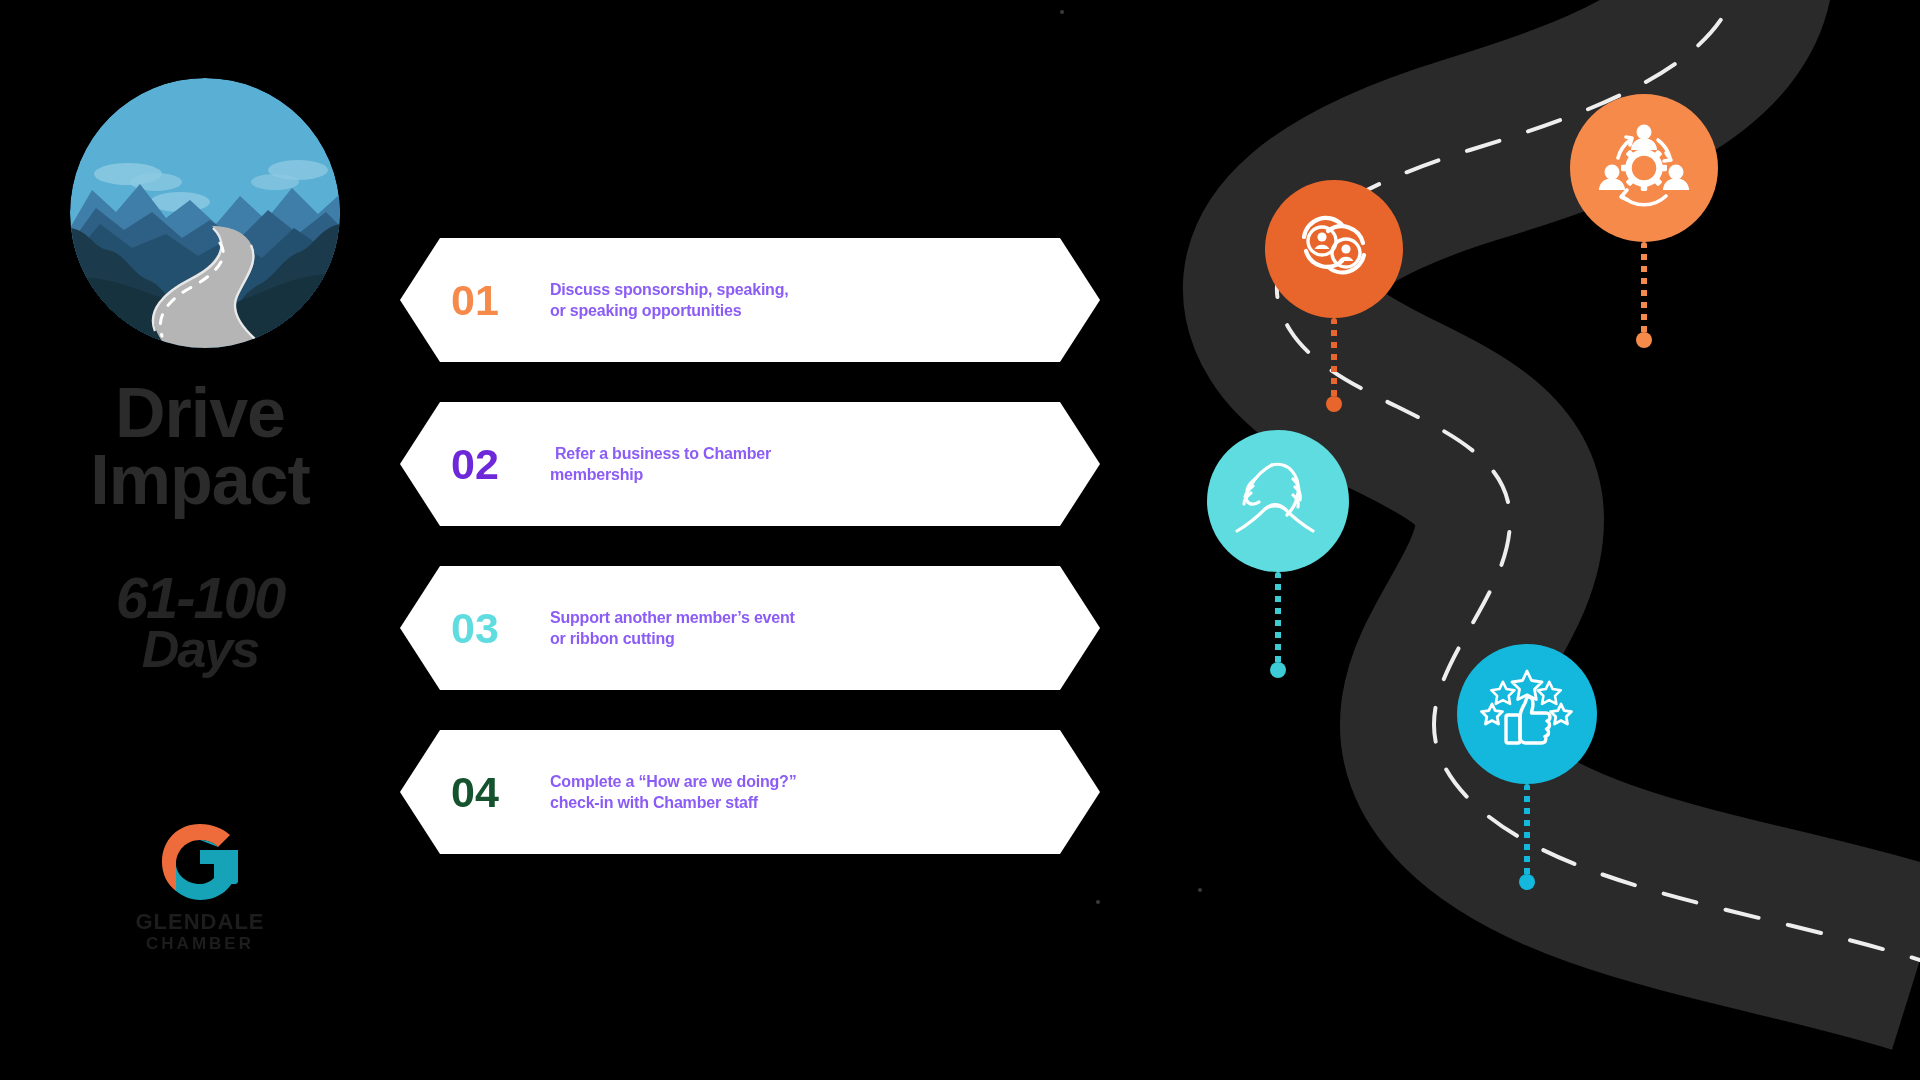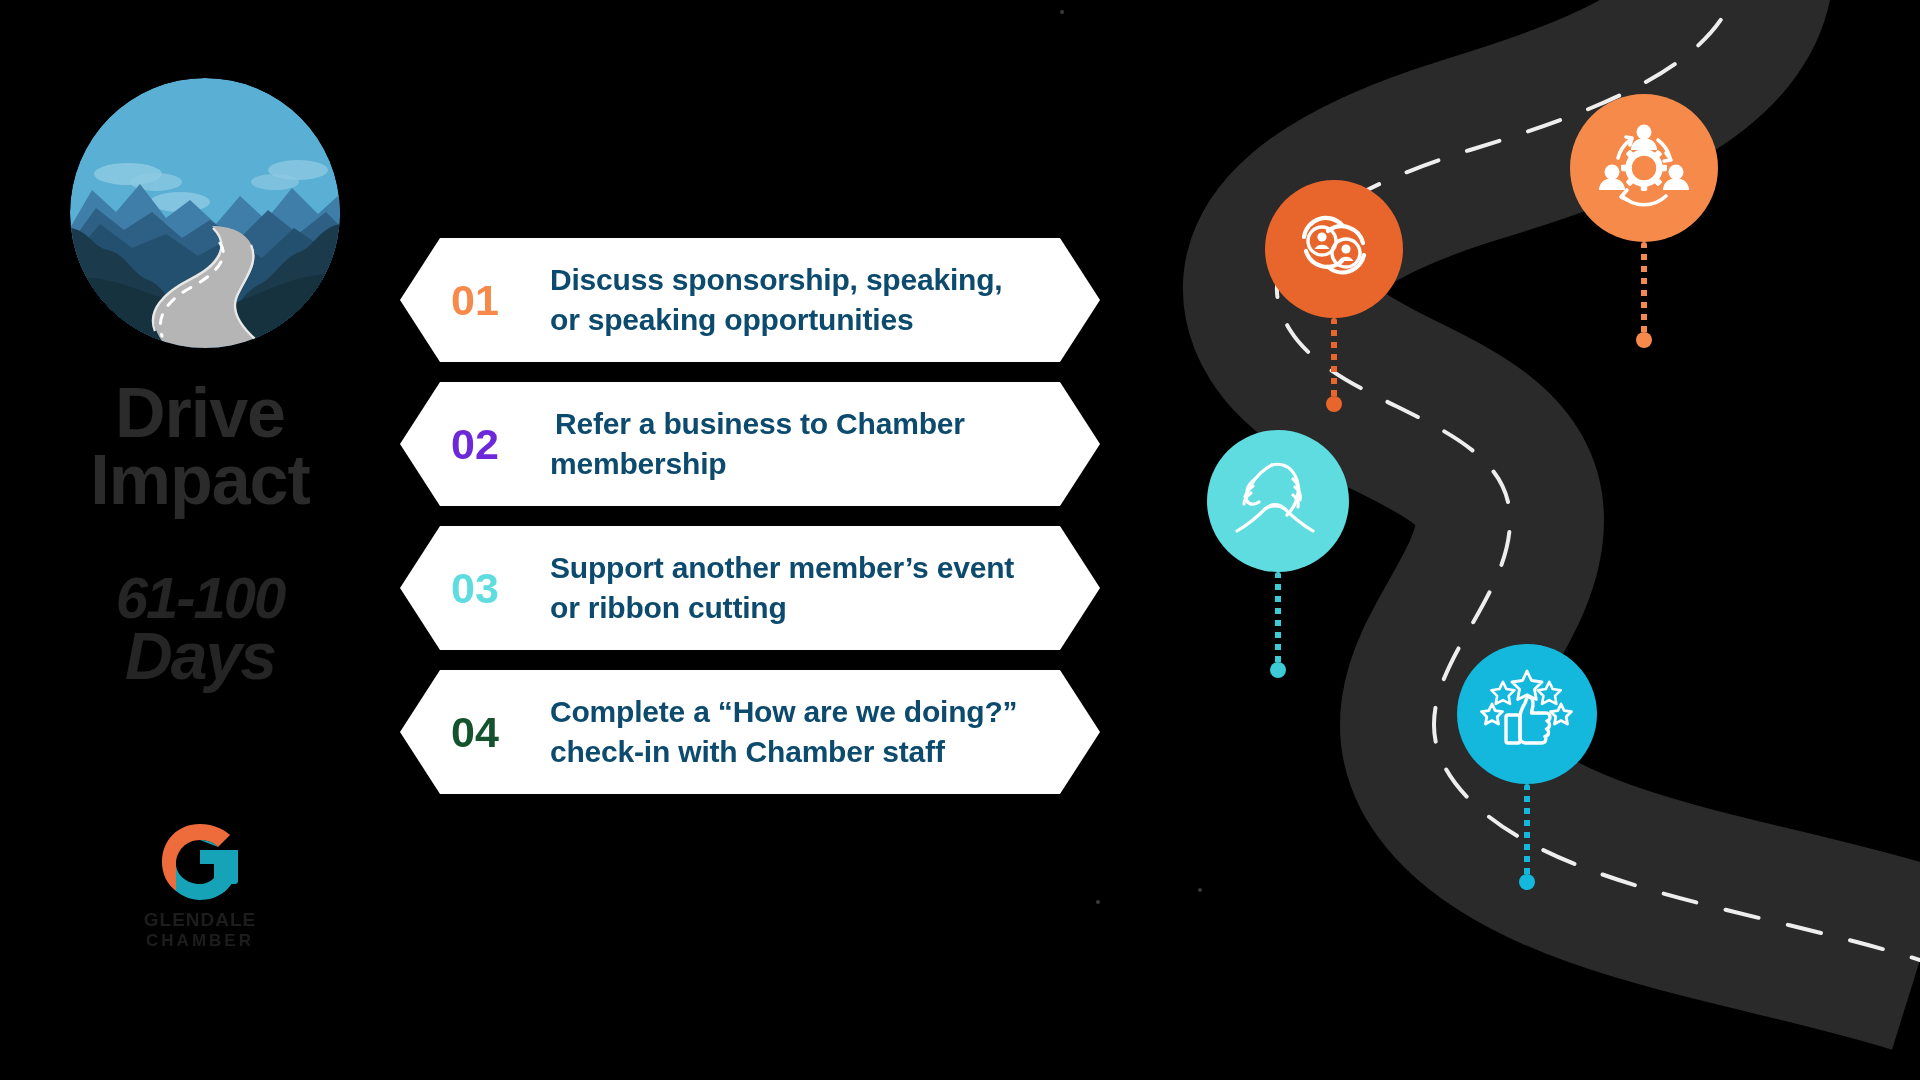--- a/index.html
+++ b/index.html
@@ -60,71 +60,71 @@
   }
   .days-line {
     display: block;
     color: #252525;
     font-weight: 900;
     font-style: italic;
     font-size: 58px;
     line-height: 0.95;
     letter-spacing: -2px;
   }
-  .days-line.small { font-size: 66px; }
+  .days-line.small { font-size: 52px; }
 
   .logo-block {
     position: absolute;
     left: 0;
     top: 820px;
     width: 400px;
     text-align: center;
   }
   .logo-mark { display: block; margin: 0 auto; }
   .logo-word {
     display: block;
     color: #1d1d1d;
     font-weight: 900;
-    font-size: 19px;
+    font-size: 22px;
     letter-spacing: 1px;
     line-height: 1.05;
     margin-top: 2px;
   }
   .logo-word.sub { font-size: 17px; letter-spacing: 3px; }
 
   
   .cards {
     position: absolute;
     left: 400px;
     top: 238px;
     width: 700px;
   }
   .card {
     position: relative;
     width: 700px;
     height: 124px;
     background: #ffffff;
-    margin-bottom: 20px;
+    margin-bottom: 40px;
     display: flex;
     align-items: center;
     -webkit-clip-path: polygon(0 50%, 40px 0, 660px 0, 700px 50%, 660px 100%, 40px 100%);
     clip-path: polygon(0 50%, 40px 0, 660px 0, 700px 50%, 660px 100%, 40px 100%);
   }
   .card-num {
     width: 150px;
     flex: 0 0 150px;
     text-align: center;
     font-size: 43px;
     font-weight: 900;
     letter-spacing: 0px;
   }
   .card-text {
     flex: 1 1 auto;
-    color: #0c4a6e;
-    font-size: 30px;
+    color: #8b5cf6;
+    font-size: 16px;
     font-weight: 700;
     line-height: 1.33;
     padding-right: 40px;
     letter-spacing: -0.2px;
   }
   .card-text .ln { display: block; }
   .card.indent .card-text .ln:first-child { padding-left: 5px; }
 
   
   .road-wrap {

